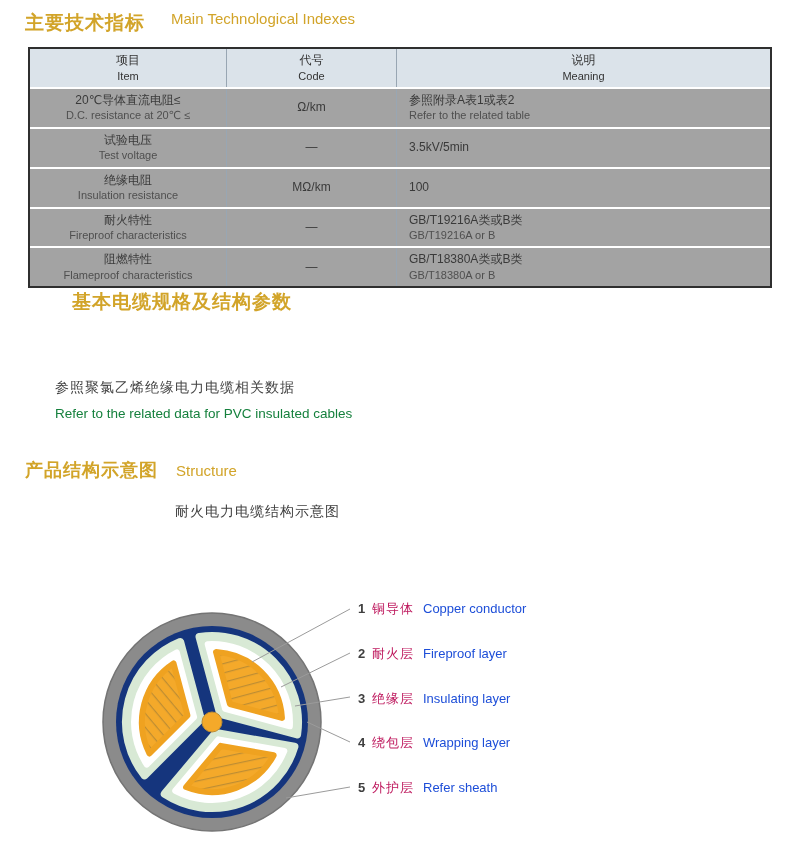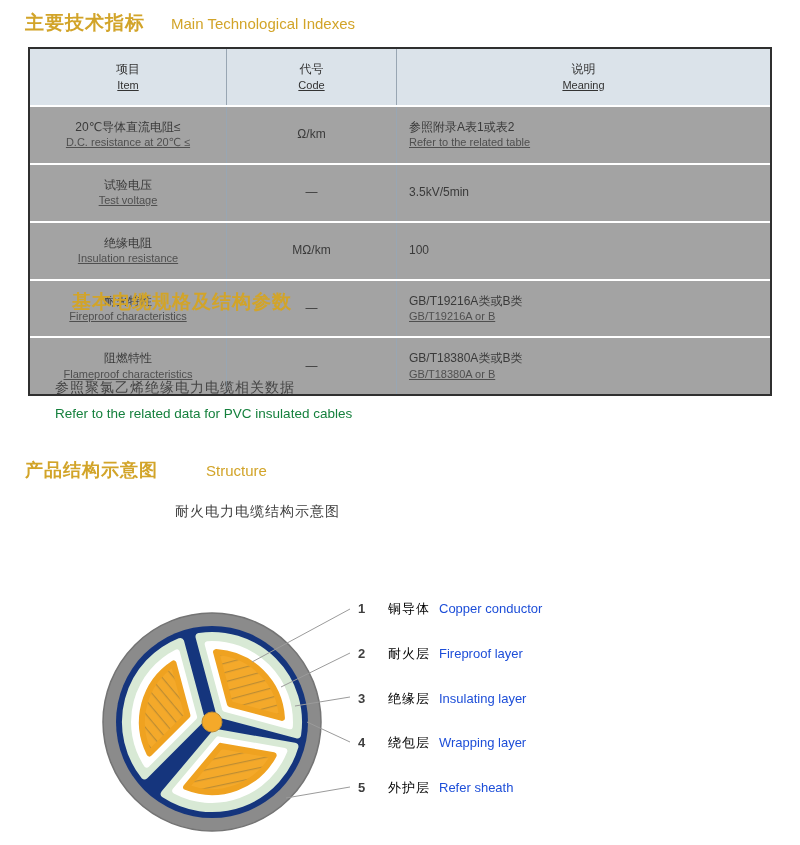--- a/index.html
+++ b/index.html
@@ -2,69 +2,69 @@
 <html><head>
 <meta charset="utf-8">
 <style>
   html,body{margin:0;padding:0;}
   body{
     width:800px;height:845px;position:relative;background:#ffffff;
     font-family:"Liberation Sans","DejaVu Sans",sans-serif;
     color:#3c3c3c;overflow:hidden;
   }
   
-  .h1{position:absolute;left:25px;top:10px;display:flex;align-items:center;gap:26px;}
+  .h1{position:absolute;left:25px;top:10px;display:flex;align-items:flex-start;gap:26px;}
   .h1 .zh{font-size:19px;font-weight:bold;letter-spacing:1px;}
   .h1 .en{font-size:15px;}
   .gold{color:#d2a429;}
   .h2{position:absolute;left:25px;top:289px;}
   .h2 .zh{font-size:19px;font-weight:bold;letter-spacing:1px;margin-left:47px;}
   .h2 .en{font-size:16px;margin-top:10px;}
-  .h3{position:absolute;left:25px;top:458px;display:flex;align-items:baseline;gap:48px;}
+  .h3{position:absolute;left:25px;top:458px;display:flex;align-items:baseline;gap:18px;}
   .h3 .zh{font-size:18px;font-weight:bold;letter-spacing:1px;}
   .h3 .en{font-size:15px;}
 
   
   .tbl{
     position:absolute;left:28px;top:47px;width:744px;
     border:2px solid #2f2f2f;background:#ffffff;box-sizing:border-box;
   }
   .trow{
     display:grid;grid-template-columns:196px 170px 1fr;
     background:#a3a3a3;margin-top:2px;
   }
   .trow.head{background:#dbe3ea;margin-top:0;}
   .cell{
     border-left:1px solid #98a6b3;
     display:flex;flex-direction:column;justify-content:center;align-items:center;
-    padding:13px 4px;min-height:30px;box-sizing:border-box;text-align:center;
+    padding:4px 4px;min-height:30px;box-sizing:border-box;text-align:center;
   }
   .cell:first-child{border-left:none;}
   .cell.meaning{align-items:flex-start;text-align:left;padding-left:12px;}
   .zh-s{font-size:12px;line-height:1.3;color:#3a3a3a;}
-  .en-s{font-size:11px;line-height:1.3;color:#4f4f4f;text-decoration:underline;}
+  .en-s{font-size:11px;line-height:1.3;color:#4f4f4f;}
   .head .zh-s{font-size:12px;color:#333;}
   .head .en-s{font-size:11px;color:#333;}
 
   
   .note{position:absolute;left:55px;top:379px;}
   .note .zh{font-size:14px;color:#454545;letter-spacing:1px;}
   .note .en{font-size:13.5px;color:#15803d;margin-top:9px;}
   .caption{position:absolute;left:40px;top:503px;width:300px;text-align:right;}
   .caption .zh{font-size:14px;color:#3f3f3f;letter-spacing:1px;}
   .caption .en{font-size:13.5px;color:#3f3f3f;margin-top:10px;}
 
   
   .diagram{position:absolute;left:0;top:580px;width:800px;height:265px;}
   .legend-item{
     position:absolute;left:358px;display:flex;align-items:baseline;height:16px;
     font-size:13px;white-space:nowrap;
   }
   .legend-item .num{color:#3f3f3f;font-weight:bold;width:12px;}
-  .legend-item .zh{color:#000000;margin-left:18px;letter-spacing:1px;}
+  .legend-item .zh{color:#be185d;margin-left:2px;letter-spacing:1px;}
   .legend-item .en{color:#1d4ed8;margin-left:9px;}
 </style>
 </head>
 <body>
 
 <div class="h1">
   <span class="zh gold">主要技术指标</span>
   <span class="en gold">Main Technological Indexes</span>
 </div>
 

